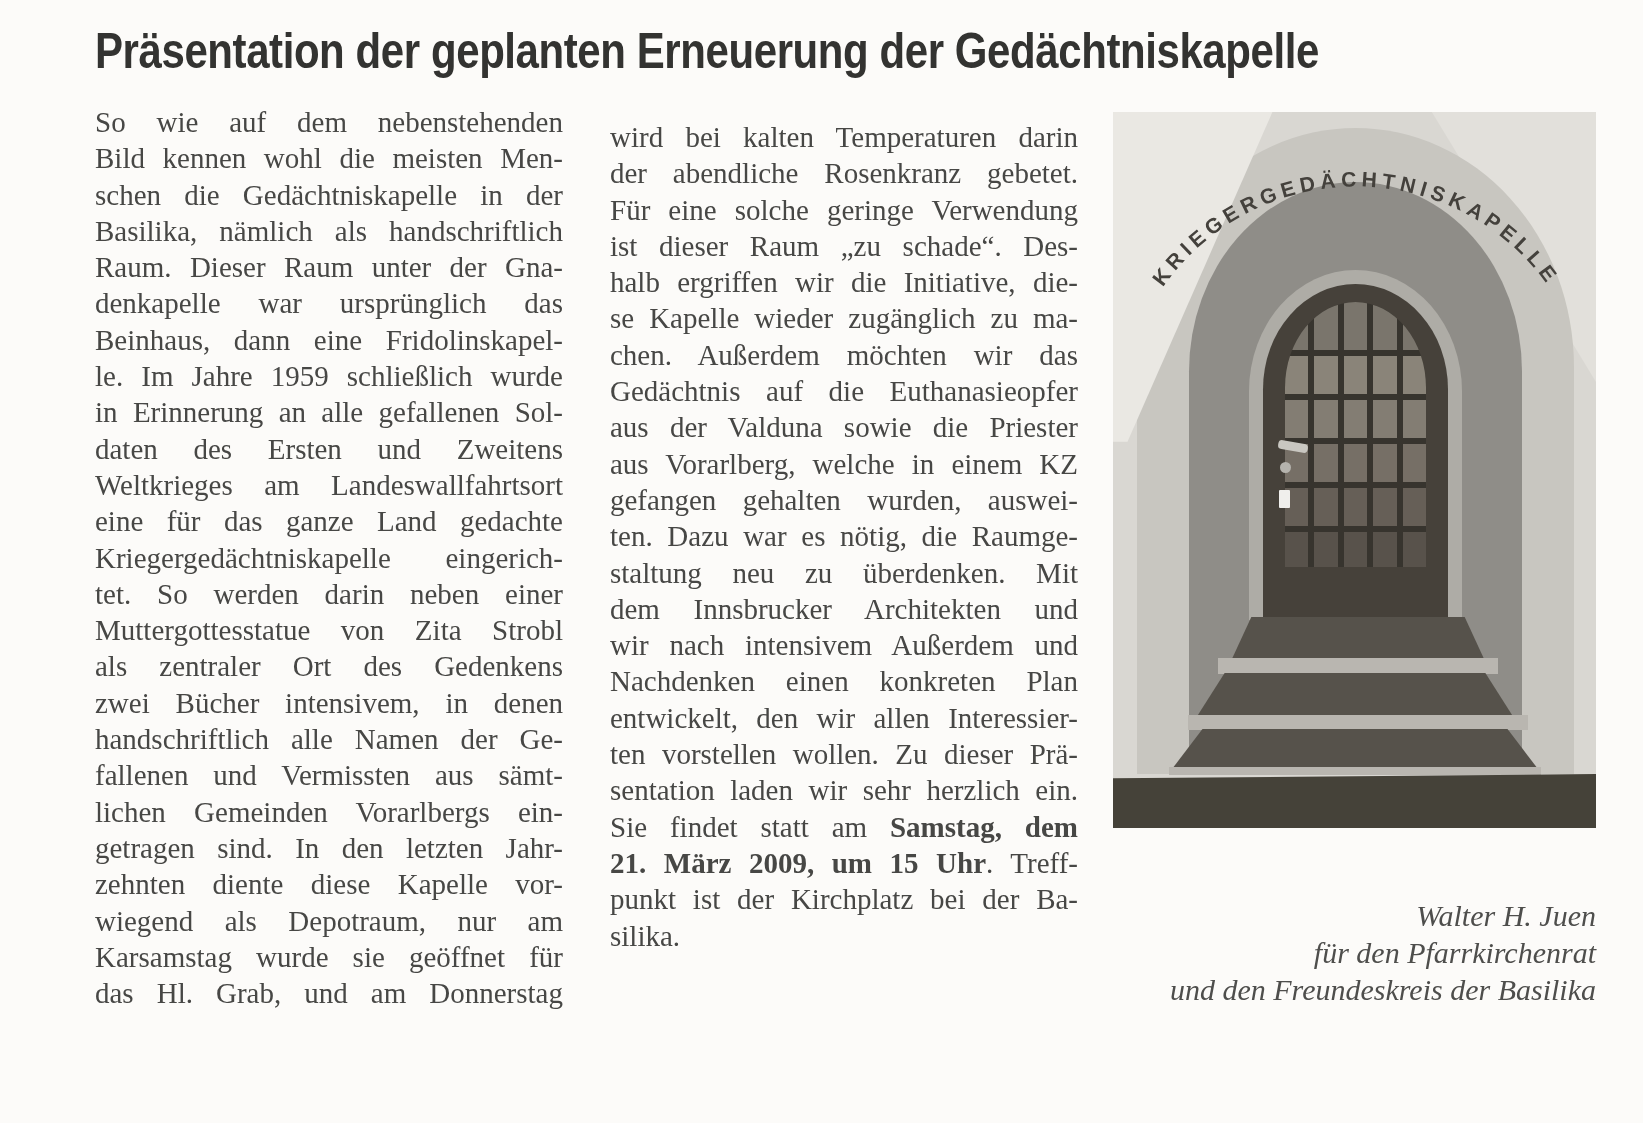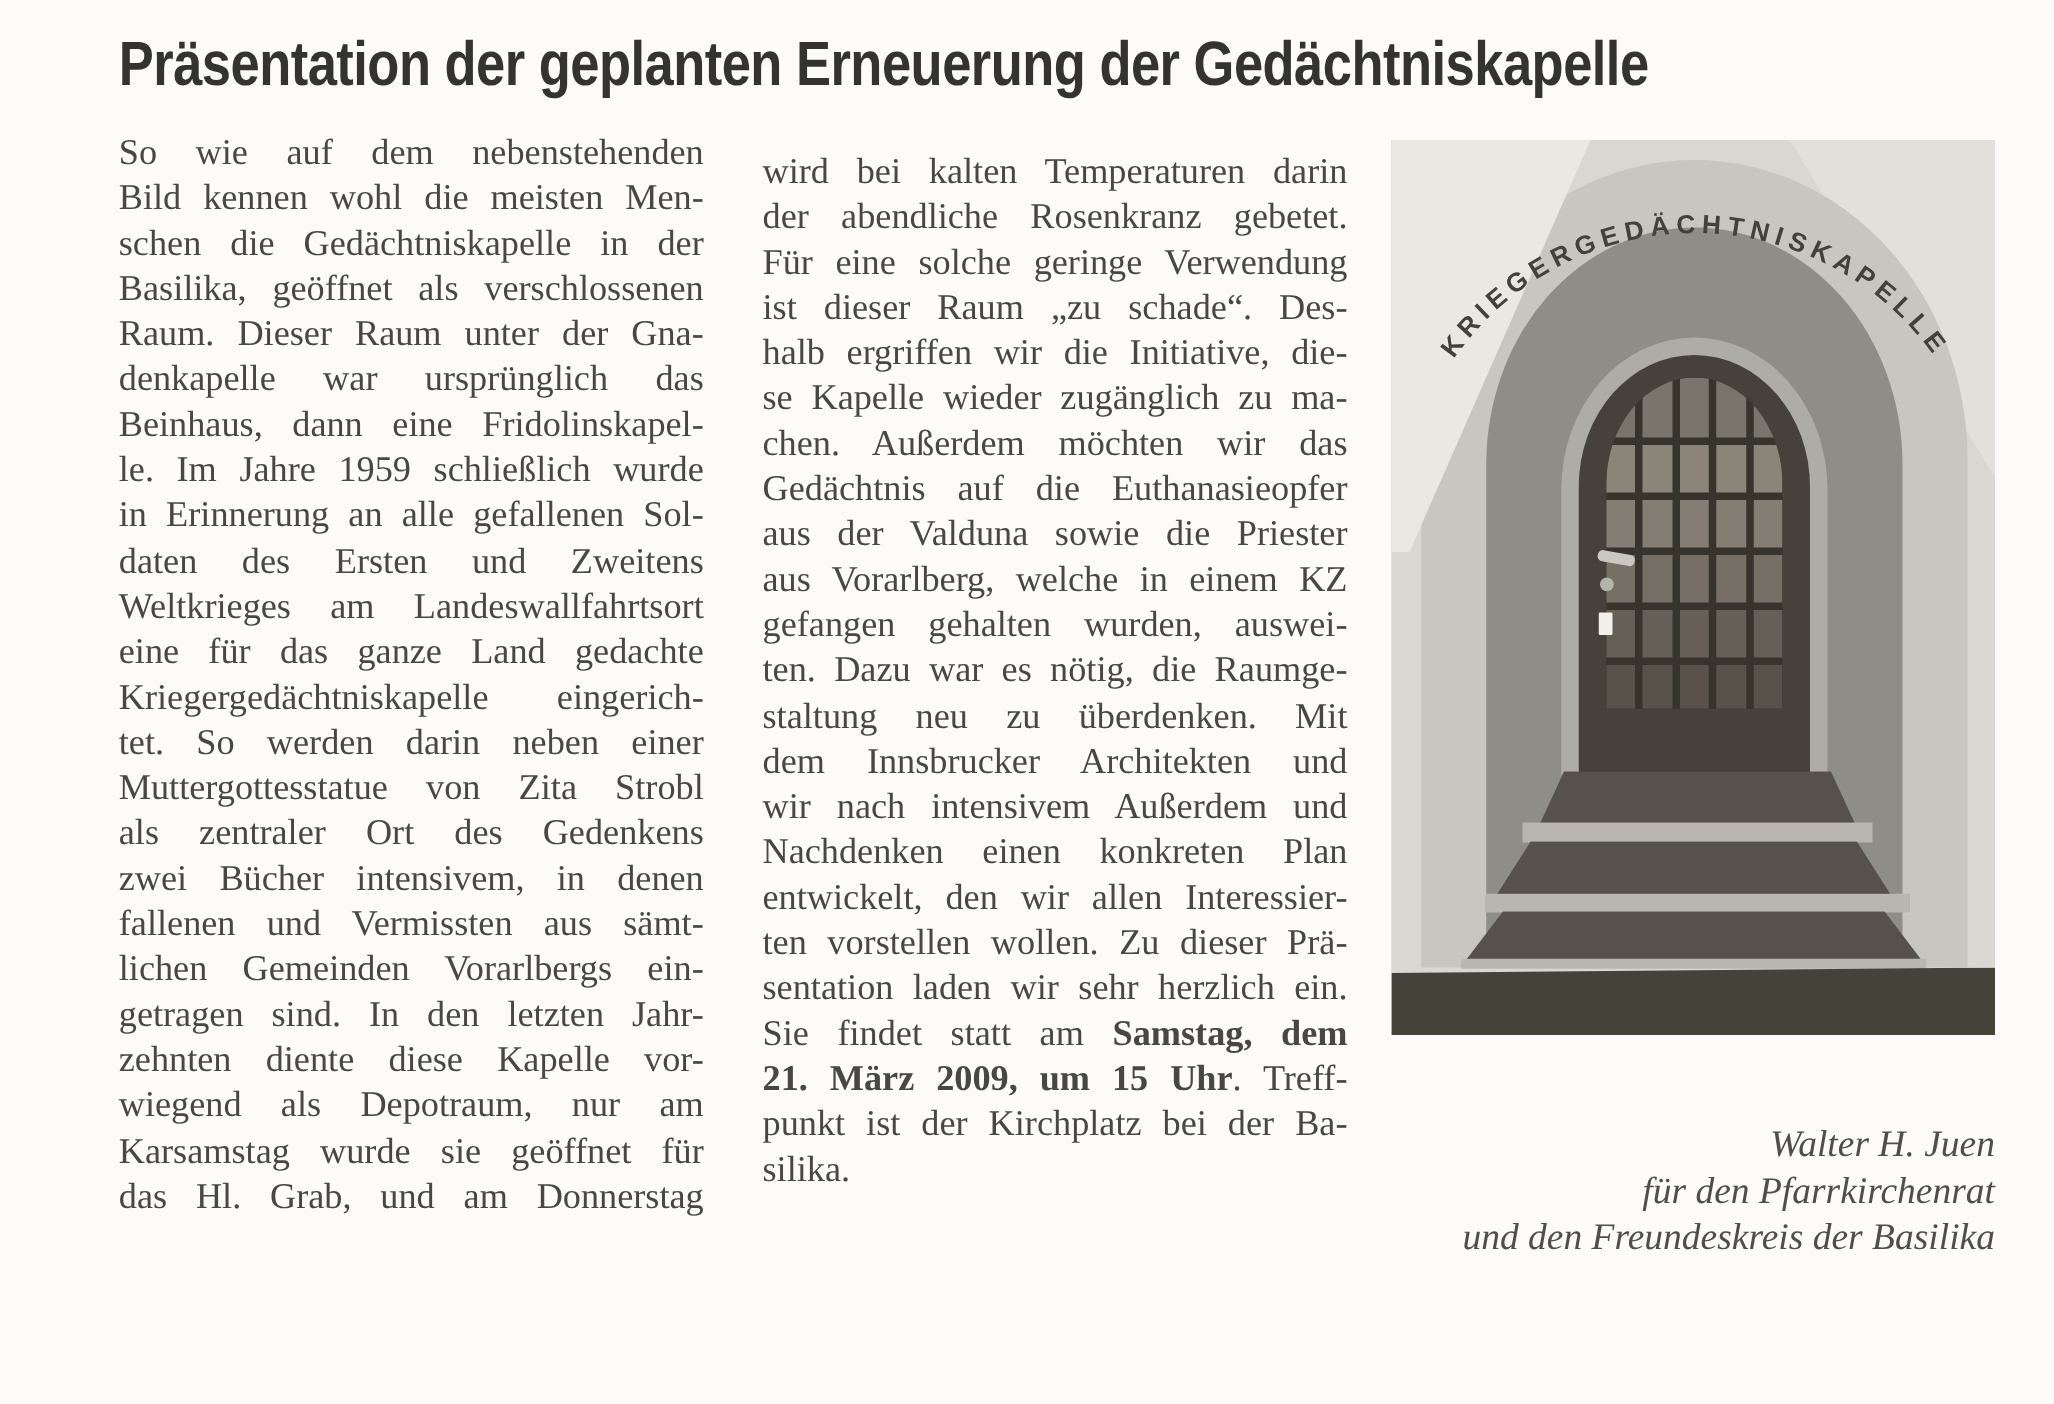--- a/index.html
+++ b/index.html
@@ -63,34 +63,35 @@
 <body>
 
 <div class="page">
 
   <h1 class="title">Präsentation der geplanten Erneuerung der Gedächtniskapelle</h1>
 
   <div class="col col-left">
       <div class="line">So wie auf dem nebenstehenden</div>
       <div class="line">Bild kennen wohl die meisten Men-</div>
       <div class="line">schen die Gedächtniskapelle in der</div>
-      <div class="line">Basilika, geöffnet als verschlossenen</div>
+      <div class="line">Basilika, nämlich als handschriftlich</div>
       <div class="line">Raum. Dieser Raum unter der Gna-</div>
       <div class="line">denkapelle war ursprünglich das</div>
       <div class="line">Beinhaus, dann eine Fridolinskapel-</div>
       <div class="line">le. Im Jahre 1959 schließlich wurde</div>
       <div class="line">in Erinnerung an alle gefallenen Sol-</div>
       <div class="line">daten des Ersten und Zweitens</div>
       <div class="line">Weltkrieges am Landeswallfahrtsort</div>
       <div class="line">eine für das ganze Land gedachte</div>
       <div class="line">Kriegergedächtniskapelle eingerich-</div>
       <div class="line">tet. So werden darin neben einer</div>
       <div class="line">Muttergottesstatue von Zita Strobl</div>
       <div class="line">als zentraler Ort des Gedenkens</div>
       <div class="line">zwei Bücher intensivem, in denen</div>
+      <div class="line">handschriftlich alle Namen der Ge-</div>
       <div class="line">fallenen und Vermissten aus sämt-</div>
       <div class="line">lichen Gemeinden Vorarlbergs ein-</div>
       <div class="line">getragen sind. In den letzten Jahr-</div>
       <div class="line">zehnten diente diese Kapelle vor-</div>
       <div class="line">wiegend als Depotraum, nur am</div>
       <div class="line">Karsamstag wurde sie geöffnet für</div>
       <div class="line">das Hl. Grab, und am Donnerstag</div>
     </div>
   <div class="col col-right">
       <div class="line">wird bei kalten Temperaturen darin</div>

